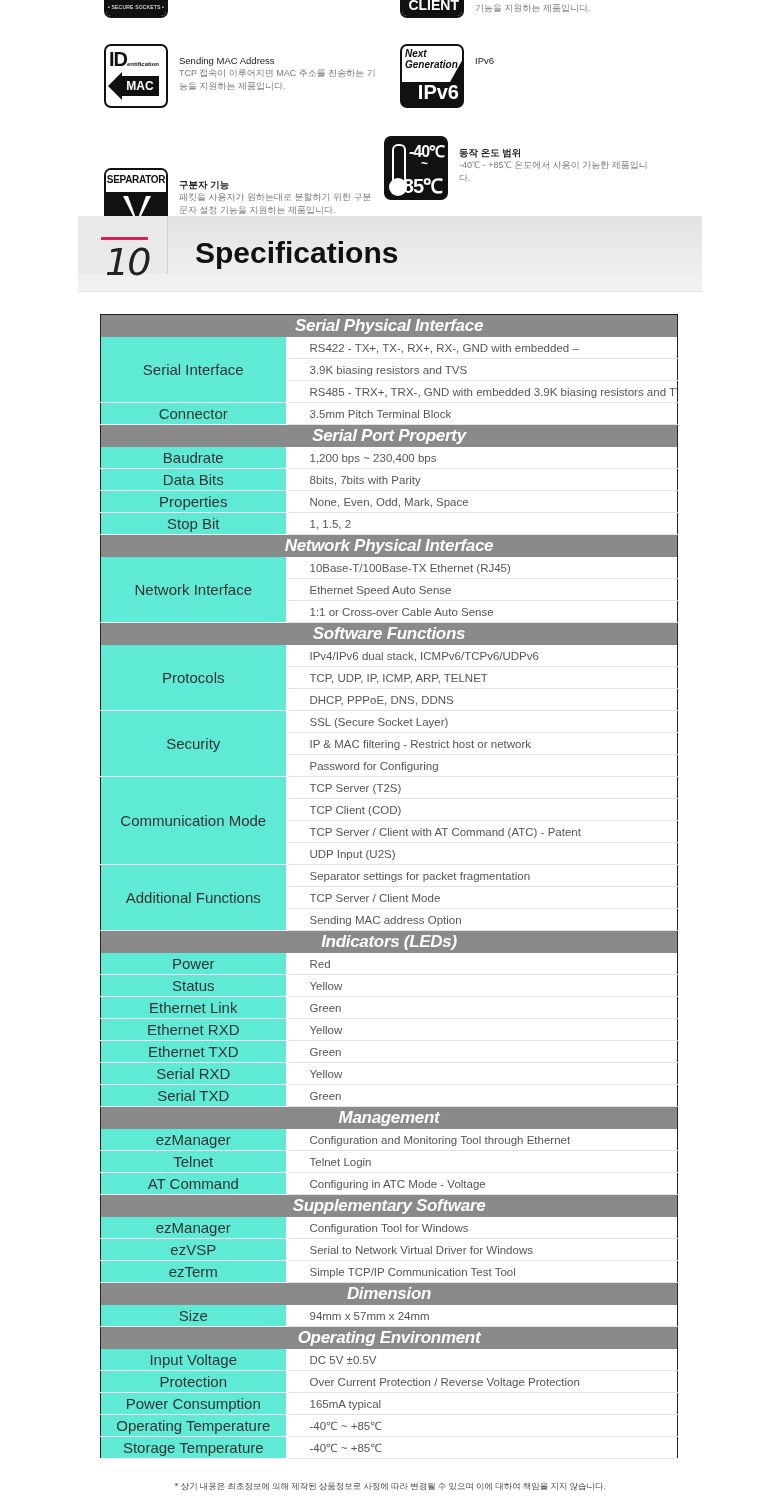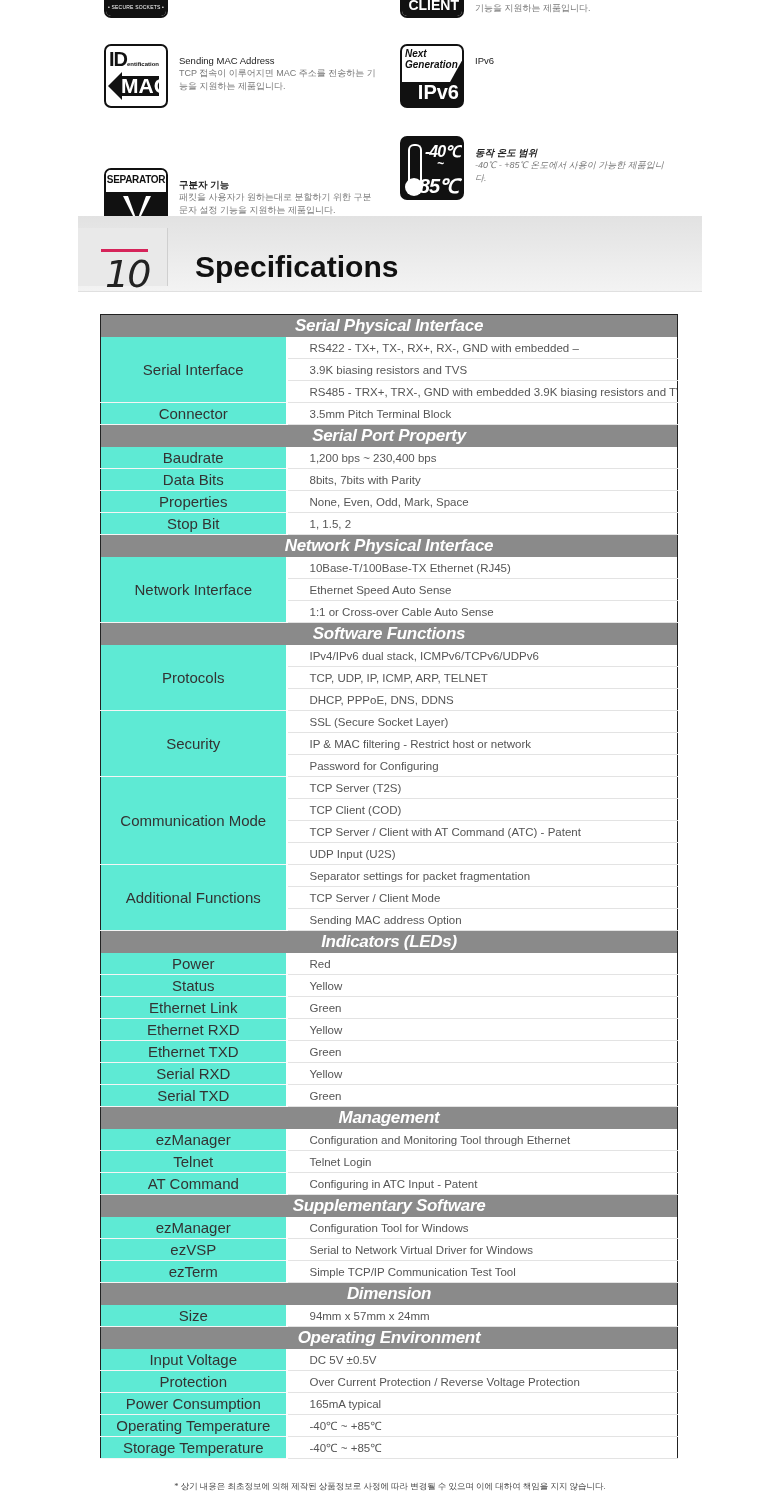--- a/index.html
+++ b/index.html
@@ -18,21 +18,21 @@
   .ic-ssl { top: -46px; }
   .ic-ssl .inner { position: absolute; left: 0; right: 0; bottom: 0; height: 16px; background: #111; color: #fff;
          font-size: 5px; text-align: center; line-height: 14px; letter-spacing: 0.2px; }
   .ic-client .inner { position: absolute; left: 0; right: 0; bottom: 0; height: 22px; background: #111; color: #fff;
          font-weight: bold; font-size: 14px; text-align: right; padding-right: 3px; line-height: 22px; }
   .ic-mac .id { position: absolute; top: 2px; left: 3px; font-weight: bold; font-size: 20px; color: #111; letter-spacing: -1px; }
   .ic-mac .id small { font-size: 6px; letter-spacing: 0; }
   .ic-mac .arrow { position: absolute; left: 2px; bottom: 6px; width: 0; height: 0; border-top: 14px solid transparent;
          border-bottom: 14px solid transparent; border-right: 14px solid #111; }
   .ic-mac .bar { position: absolute; left: 15px; bottom: 10px; width: 38px; height: 20px; background: #111; color: #fff;
-         font-weight: bold; font-size: 21px; line-height: 20px; text-align: center; }
+         font-weight: bold; font-size: 12px; line-height: 20px; text-align: center; }
   .ic-ipv6 { background: #111 !important; }
   .ic-ipv6 .top { position: absolute; left: 0; top: 0; right: 0; height: 36px; background: #fff;
          clip-path: polygon(0 0, 100% 0, 100% 40%, 80% 100%, 0 100%); }
   .ic-ipv6 .t1 { position: absolute; left: 3px; top: 2px; font-weight: bold; font-style: italic; font-size: 10px; color: #111; line-height: 11px; }
   .ic-ipv6 .t2 { position: absolute; right: 3px; bottom: 2px; font-weight: bold; font-size: 20px; color: #fff; }
   .ic-sep .top { position: absolute; left: 0; top: 0; right: 0; height: 22px; background: #fff; color: #111;
          font-weight: bold; font-size: 10px; text-align: center; line-height: 20px; letter-spacing: -0.3px; }
   .ic-sep .bottom { position: absolute; left: 0; right: 0; top: 22px; bottom: 0; background: #111; }
   .ic-sep .tri { position: absolute; left: 17px; top: 26px; width: 0; height: 0; border-left: 14px solid transparent;
          border-right: 14px solid transparent; border-top: 28px solid #fff; }
@@ -42,25 +42,25 @@
   .ic-temp .therm { position: absolute; left: 6px; top: 6px; width: 10px; height: 38px; border: 2px solid #fff;
          border-bottom: none; border-radius: 6px 6px 0 0; }
   .ic-temp .bulb { position: absolute; left: 3px; top: 40px; width: 18px; height: 18px; border-radius: 50%; background: #fff; }
   .ic-temp .t1 { position: absolute; right: 2px; top: 2px; color: #fff; font-weight: bold; font-size: 16px; letter-spacing: -1px; }
   .ic-temp .t2 { position: absolute; right: 18px; top: 19px; color: #fff; font-weight: bold; font-size: 12px; }
   .ic-temp .t3 { position: absolute; right: 4px; top: 34px; color: #fff; font-weight: bold; font-size: 20px; letter-spacing: -1px; }
 
   
   .band { position: absolute; left: 78px; top: 216px; width: 624px; height: 75px;
           background: linear-gradient(#e2e2e2, #f3f3f3); border-bottom: 1px solid #e0e0e0; }
-  .band .numbox { position: absolute; left: 0; top: 12px; width: 89px; height: 58px; border-right: 1px solid #cfcfcf; background: #e9e9e9; }
+  .band .numbox { position: absolute; left: 0; top: 0; width: 89px; height: 58px; border-right: 1px solid #cfcfcf; background: #e9e9e9; }
   .band .accent { position: absolute; left: 23px; top: 21px; width: 47px; height: 3px; background: #d6245a; }
   .band .num { position: absolute; left: 27px; top: 24px; font-size: 38px; font-style: italic; font-weight: normal;
           color: #222; font-family: "DejaVu Sans", sans-serif; font-weight: 200; letter-spacing: -2px; }
-  .band .title { position: absolute; left: 117px; top: 34px; font-size: 30px; font-weight: bold; color: #111; }
+  .band .title { position: absolute; left: 117px; top: 20px; font-size: 30px; font-weight: bold; color: #111; }
 
   
   .spec { position: absolute; left: 100px; top: 314px; width: 578px; border: 1px solid #222;
           border-collapse: collapse; table-layout: fixed; }
   .spec col.c1 { width: 186px; }
   .spec td { padding: 0; height: 21px; font-size: 11.5px; border-bottom: 1px solid #e3e3e3; }
   .spec tr.sec td { background: #8a8a8a; color: #fff; font-style: italic; font-weight: bold; font-size: 17px;
           text-align: center; height: 22px; line-height: 20px; border-bottom: none; letter-spacing: -0.3px; }
   .spec td.lbl { background: #5eead4; color: #333; text-align: center; font-size: 15px;
           border-bottom: 1px solid #f5f5f5; border-right: 2px solid #fff; }
@@ -115,21 +115,21 @@
     <div class="bottom"></div>
     <div class="tri"></div>
     <div class="tri3"></div>
   </div>
   <div class="ftext">
     <div class="ftitle bold">구분자 기능</div>
     <div>패킷을 사용자가 원하는대로 분할하기 위한 구분문자 설정 기능을 지원하는 제품입니다.</div>
   </div>
 </div>
 
-<div class="feature" style="left:400px; top:136px;font-style:italic;">
+<div class="feature" style="left:384px; top:136px;">
   <div class="ficon ic-temp">
     <div class="therm"></div>
     <div class="bulb"></div>
     <div class="t1">-40℃</div>
     <div class="t2">~</div>
     <div class="t3">85℃</div>
   </div>
   <div class="ftext">
     <div class="ftitle bold">동작 온도 범위</div>
     <div>-40℃ - +85℃ 온도에서 사용이 가능한 제품입니다.</div>
@@ -282,21 +282,21 @@
       <tr>
         <td class="lbl" rowspan="1">ezManager</td>
         <td class="val">Configuration and Monitoring Tool through Ethernet</td>
       </tr>
       <tr>
         <td class="lbl" rowspan="1">Telnet</td>
         <td class="val">Telnet Login</td>
       </tr>
       <tr>
         <td class="lbl" rowspan="1">AT Command</td>
-        <td class="val">Configuring in ATC Input - Patent</td>
+        <td class="val">Configuring in ATC Mode - Voltage</td>
       </tr>
       <tr class="sec">
         <td colspan="2">Supplementary Software</td>
       </tr>
       <tr>
         <td class="lbl" rowspan="1">ezManager</td>
         <td class="val">Configuration Tool for Windows</td>
       </tr>
       <tr>
         <td class="lbl" rowspan="1">ezVSP</td>

